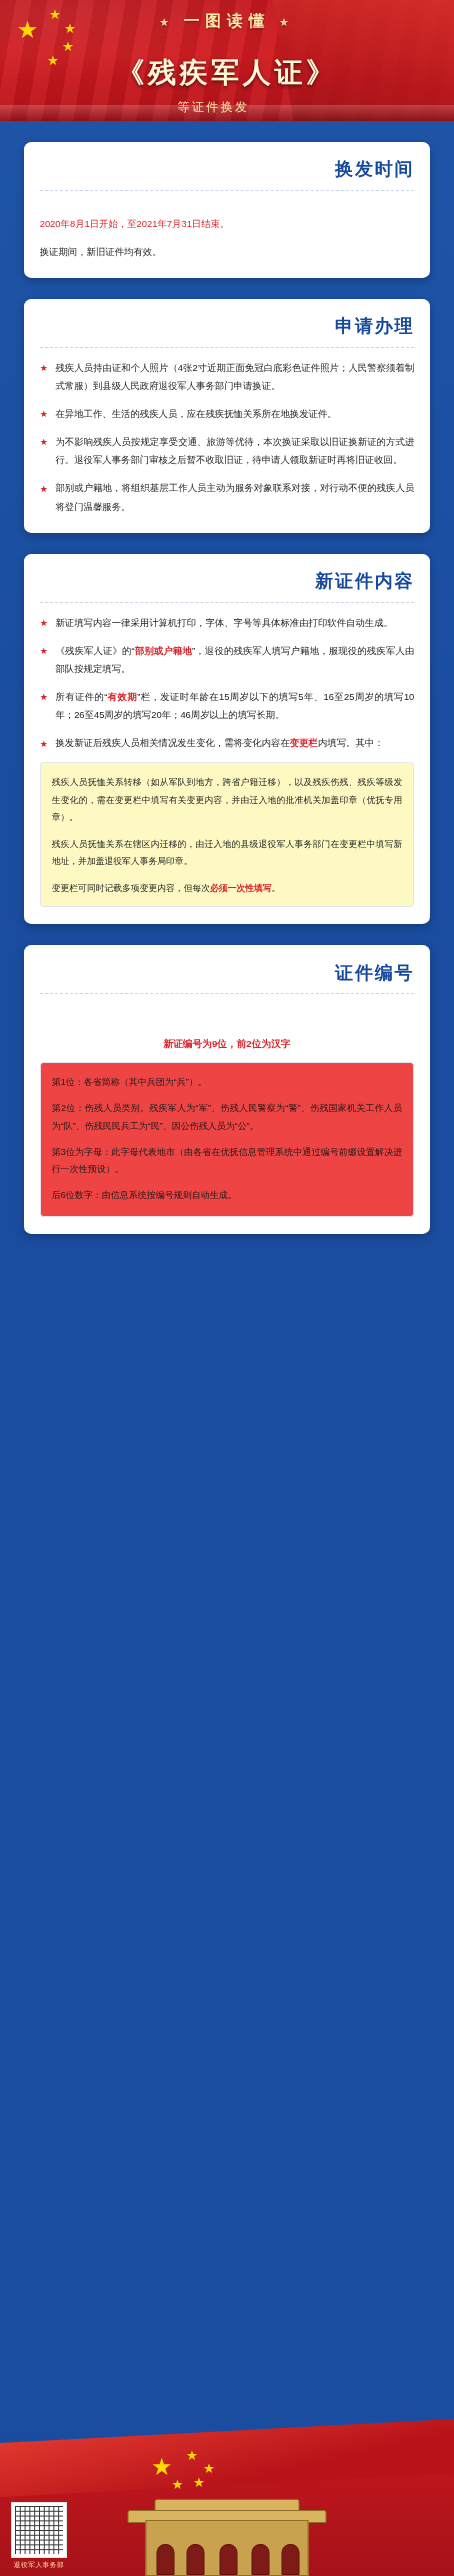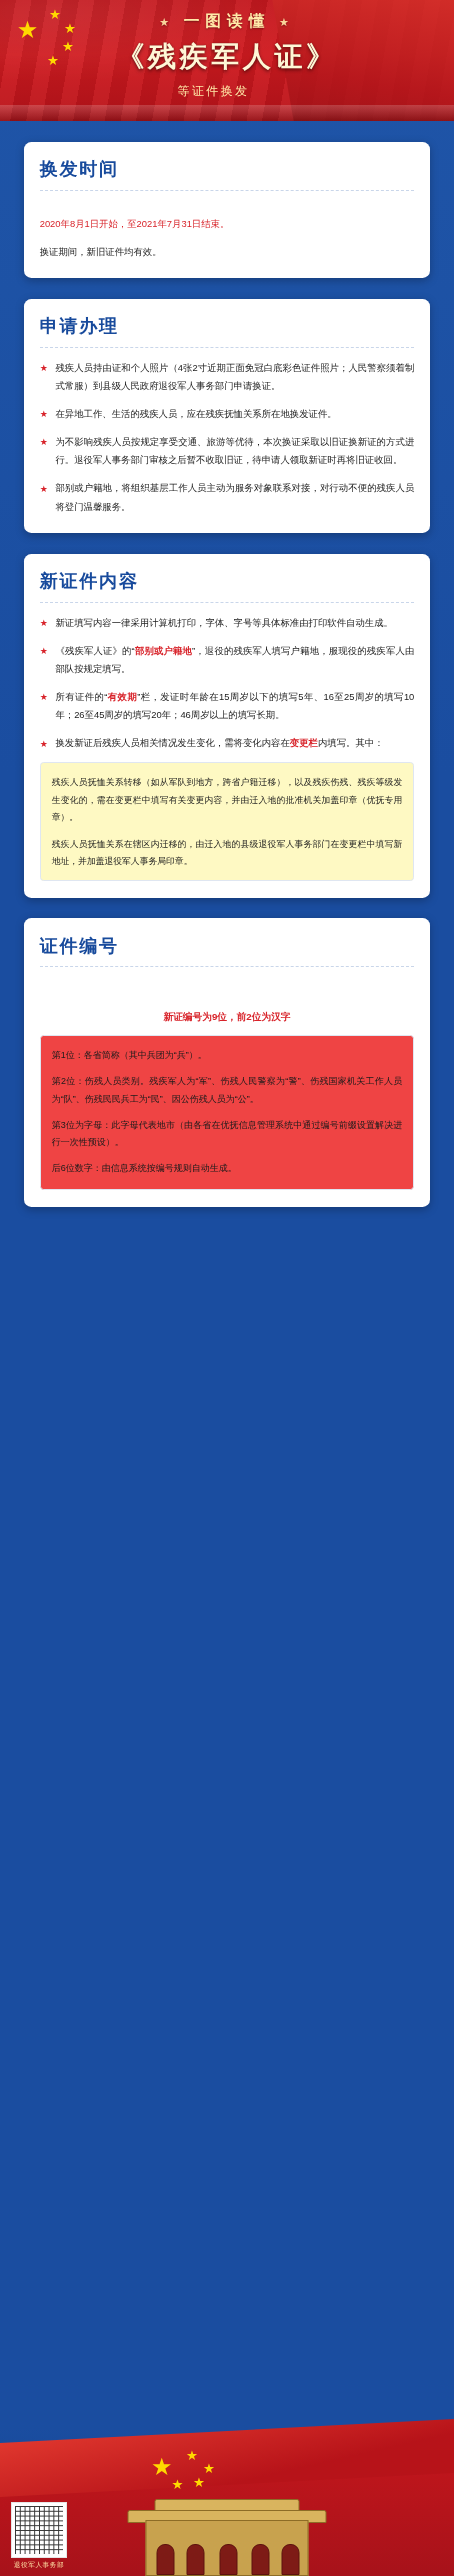--- a/index.html
+++ b/index.html
@@ -43,21 +43,21 @@
     position:absolute; color:#ffd900; font-size:13.3px; line-height:13.3px;
   }
   .star.big { font-size:24px; line-height:24px; }
   .hdr-text { position:relative; z-index:5; text-align:center; padding-top:11px; }
   .hdr-line1 {
     color:#ffe9a8; font-size:15.7px; letter-spacing:6px; font-weight:bold;
     text-shadow: 0 1.2px 1.8px rgba(0,0,0,.35);
   }
   .hdr-line1 .deco { color:#ffe9a8; opacity:.9; margin:0 8.5px; font-size:11px; }
   .hdr-title {
-    margin-top:6px;
+    margin-top:22px;
     color:#fff7d6; font-size:28px; font-weight:bold; letter-spacing:3.6px;
     text-shadow: 0 1.8px 3.6px rgba(0,0,0,.45), 0 0 1.2px #7a0d10;
   }
   .hdr-sub {
     margin-top:7.3px; text-align:center; padding-right:44px;
     color:#ffe9a8; font-size:12px; letter-spacing:2.4px;padding-left:17px;
   }
   .hdr-ribbon {
     position:absolute; left:0; bottom:0; width:100%; height:15.7px;
     background: linear-gradient(180deg, rgba(255,255,255,.18), rgba(0,0,0,.18));
@@ -66,21 +66,21 @@
   
   .card {
     position: relative;
     margin: 20.5px 24px 0 24px;
     background: #ffffff;
     border-radius: 7.3px;
     box-shadow: 0 2.4px 8.5px rgba(0,0,0,.25);
     padding: 15.7px 15.7px 17px 15.7px;
   }
   .card-title {
-    text-align:left;
+    text-align:right;
     color:#174a9c;
     font-size:18px;
     font-weight:bold;
     letter-spacing:1.8px;
     padding-bottom:8.5px;
     margin-bottom:11px;
     border-bottom: 0.6px dashed #c9d6ea;
     font-family: Liberation Serif, serif;
   }
   .p {
@@ -245,20 +245,21 @@
       <span>所有证件的“<span class="red-b">有效期</span>”栏，发证时年龄在15周岁以下的填写5年、16至25周岁的填写10年；26至45周岁的填写20年；46周岁以上的填写长期。</span>
     </p>
     <p class="p bullet">
       <span class="mk">★</span>
       <span>换发新证后残疾人员相关情况发生变化，需将变化内容在<span class="red-b">变更栏</span>内填写。其中：</span>
     </p>
 
     <div class="inner-box">
       <p class="p">残疾人员抚恤关系转移（如从军队到地方，跨省户籍迁移），以及残疾伤残、残疾等级发生变化的，需在变更栏中填写有关变更内容，并由迁入地的批准机关加盖印章（优抚专用章）。</p>
       <p class="p">残疾人员抚恤关系在辖区内迁移的，由迁入地的县级退役军人事务部门在变更栏中填写新地址，并加盖退役军人事务局印章。</p>
+      <p class="p">变更栏可同时记载多项变更内容，但每次<span class="red-b">必须一次性填写</span>。</p>
     </div>
   </div>
 
   <div class="card" style="margin-bottom:218px;">
     <div class="card-title">证件编号</div>
     <div class="center-note">新证编号为9位，前2位为汉字</div>
     <div class="num-box">
       <div class="num-item">第1位：各省简称（其中兵团为“兵”）。</div>
       <div class="num-item">第2位：伤残人员类别。残疾军人为“军”、伤残人民警察为“警”、伤残国家机关工作人员为“队”、伤残民民兵工为“民”、因公伤残人员为“公”。</div>
       <div class="num-item">第3位为字母：此字母代表地市（由各省在优抚信息管理系统中通过编号前缀设置解决进行一次性预设）。</div>

